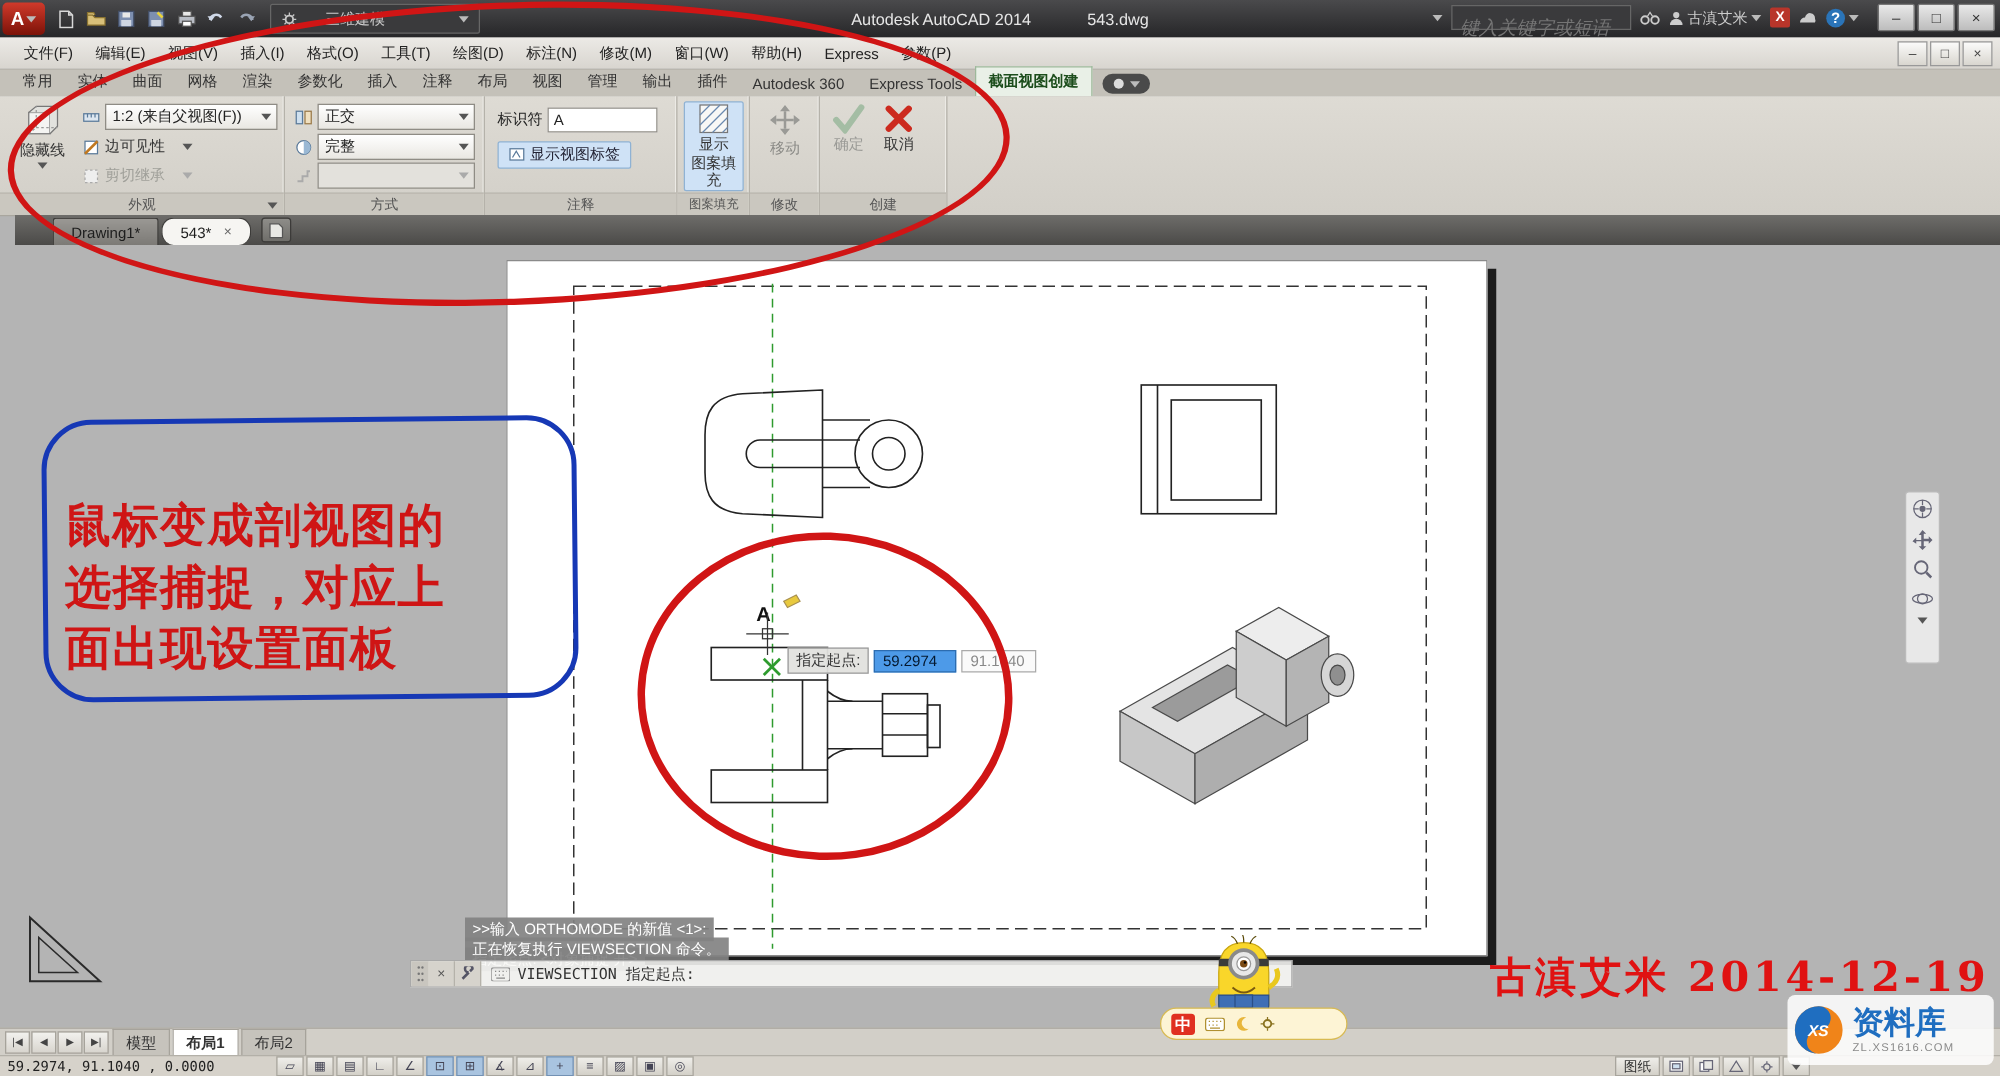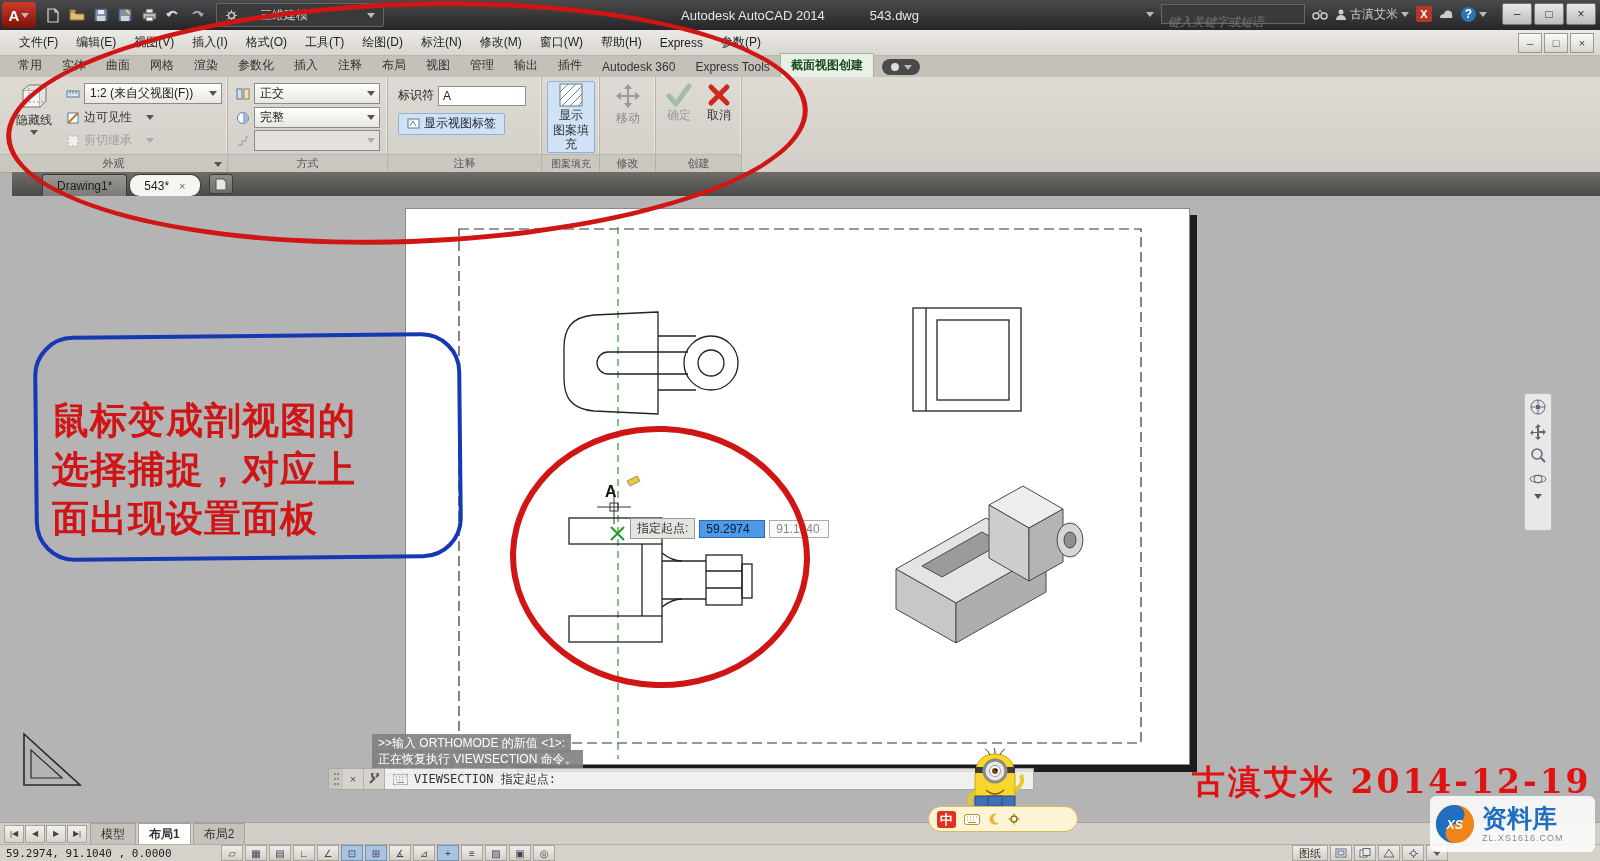--- a/index.html
+++ b/index.html
@@ -14,21 +14,21 @@
   .acad-logo .cdn{margin-left:2px;}
   .qat{display:flex;align-items:center;gap:6px;margin-left:4px;}
   .qat .qbtn{width:18px;height:18px;display:flex;align-items:center;justify-content:center;}
   .ws-dd{display:flex;align-items:center;gap:22px;margin-left:10px;padding:2px 8px;height:18px;
          background:#3a3a3c;border:1px solid #666;border-radius:2px;color:#ccc;min-width:150px;}
   .title-center{position:absolute;left:0;right:0;top:0;height:30px;display:flex;align-items:center;
                 justify-content:center;gap:45px;pointer-events:none;color:#e6e6e6;font-size:13px;}
   .title-right{position:absolute;right:4px;top:3px;display:flex;align-items:center;gap:7px;}
   .search-wrap{display:flex;align-items:center;background:#3a3a3c;border:1px solid #666;height:18px;padding:0 4px;}
   .search-wrap input{background:transparent;border:none;outline:none;color:#bbb;font-style:italic;
-                     width:130px;font-size:12px;font-family:"Liberation Sans",sans-serif;margin-top:16px;}
+                     width:130px;font-size:15px;font-family:"Liberation Sans",sans-serif;margin-top:16px;}
   .tb-ic{color:#ccc;display:flex;align-items:center;gap:3px;font-size:12px;}
   .xchg{width:16px;height:16px;background:#b8352a;color:#fff;font-weight:bold;display:flex;
         align-items:center;justify-content:center;border-radius:2px;font-size:11px;}
   .winbtns{display:flex;gap:2px;margin-left:8px;}
   .winbtn{width:28px;height:20px;background:linear-gradient(#e8e8e8,#bdbdbd);border:1px solid #777;
           border-radius:2px;color:#333;display:flex;align-items:center;justify-content:center;font-size:12px;}
   .caret{width:0;height:0;border-left:4px solid transparent;border-right:4px solid transparent;border-top:5px solid #bbb;display:inline-block;}
   .caret.dark{border-top-color:#555;}
   
   .menubar{position:absolute;left:0;top:30px;width:1600px;height:26px;background:linear-gradient(#eceae6,#d8d5cf);
@@ -395,21 +395,21 @@
           <path d="M14,2 l4,5 h-8 z M14,26 l-4,-5 h8 z M2,14 l5,-4 v8 z M26,14 l-5,4 v-8 z" fill="#9a9a96"></path>
           <path d="M14,7 v14 M7,14 h14" stroke="#9a9a96" stroke-width="2"></path>
         </svg>
         <span style="color:#8a8a86">移动</span>
       </div>
       <div class="panel-label">
         <span>修改</span>
       </div>
     </div>
 
-    <div class="panel" style="width:86px">
+    <div class="panel" style="width:102px">
       <div class="bigbtn" style="left:4px;top:6px;width:38px;height:64px">
         <svg width="26" height="24">
           <path d="M3,13 l7,8 L23,3" fill="none" stroke="#a4bda4" stroke-width="5" stroke-linecap="round"></path>
         </svg>
         <span style="color:#9a9a96">确定</span>
       </div>
       <div class="bigbtn" style="left:44px;top:6px;width:38px;height:64px">
         <svg width="24" height="24">
           <path d="M4,4 L20,20 M20,4 L4,20" stroke="#cc2a1e" stroke-width="5" stroke-linecap="round"></path>
         </svg>

